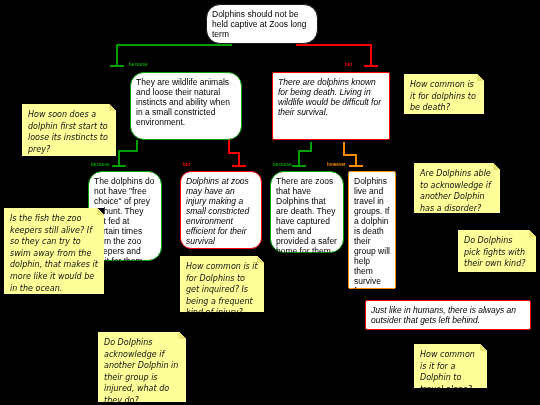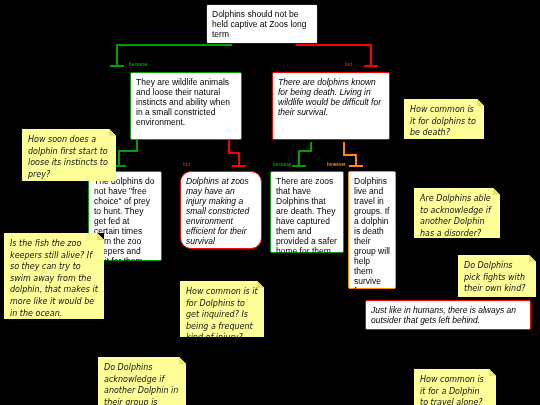--- a/index.html
+++ b/index.html
@@ -1,27 +1,27 @@
 <!DOCTYPE html>
 <html><head>
 <meta charset="utf-8">
 <style>
   html,body{margin:0;padding:0;background:#000;}
   #canvas{position:relative;width:540px;height:405px;background:#000;overflow:hidden;
           font-family:"Liberation Sans",sans-serif;}
-  .node{position:absolute;background:#fff;color:#000;border-radius:2px;
+  .node{position:absolute;background:#fff;color:#000;border-radius:14px;
         box-sizing:border-box;padding:4px 5px;line-height:1.18;font-size:8.5px;}
   .node.sq{border-radius:2px;}
   .n-black{border:1.5px solid #1a1a1a;}
   .n-green{border:1.5px solid #00a000;}
   .n-red{border:1.5px solid #ff0000;font-style:italic;}
   .n-orange{border:1.5px solid #ff8c00;}
   .note{position:absolute;background:#ffff99;color:#111;box-sizing:border-box;
         padding:5px 6px;line-height:1.45;font-size:8px;font-style:italic;
-        font-family:"DejaVu Sans",sans-serif;margin-top:25px;}
+        font-family:"DejaVu Sans",sans-serif;}
   .note::after{content:"";position:absolute;top:0;right:0;width:7px;height:7px;
         background:linear-gradient(225deg,#000 0 48%,#e8e070 48% 100%);}
   .connlabel{position:absolute;font-size:4.5px;font-weight:bold;letter-spacing:.1px;
         font-family:"Liberation Sans",sans-serif;}
   .lbl-green{color:#00a000;} .lbl-red{color:#ff0000;} .lbl-orange{color:#ff8c00;}
   .ln{position:absolute;}
   .g{background:#00a000;} .r{background:#ff0000;} .o{background:#ff8c00;}
 </style>
 </head>
 <body>
@@ -88,15 +88,15 @@
   <div class="note" style="left:98px;top:332px;width:88px;height:70px;">Do Dolphins acknowledge if another Dolphin in their group is injured, what do they do?</div>
 
   <div class="note" style="left:180px;top:256px;width:84px;height:56px;">How common is it for Dolphins to get inquired? Is being a frequent kind of injury?</div>
 
   <div class="note" style="left:404px;top:74px;width:80px;height:40px;">How common is it for dolphins to be death?</div>
 
   <div class="note" style="left:414px;top:163px;width:86px;height:50px;">Are Dolphins able to acknowledge if another Dolphin has a disorder?</div>
 
   <div class="note" style="left:458px;top:230px;width:78px;height:42px;">Do Dolphins pick fights with their own kind?</div>
 
-  <div class="note" style="left:414px;top:344px;width:82px;height:44px;">How common is it for a Dolphin to travel alone?</div>
+  <div class="note" style="left:414px;top:344px;width:73px;height:44px;">How common is it for a Dolphin to travel alone?</div>
 
 </div>
 
 </body></html>

